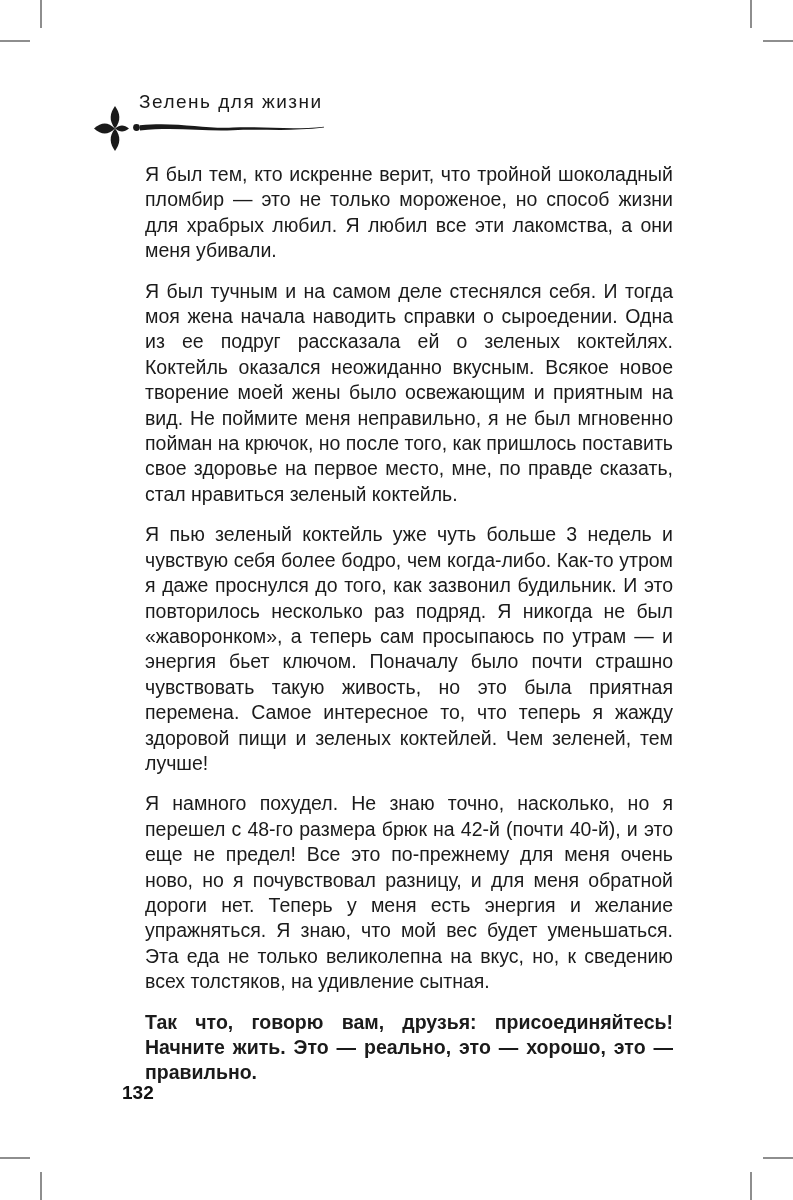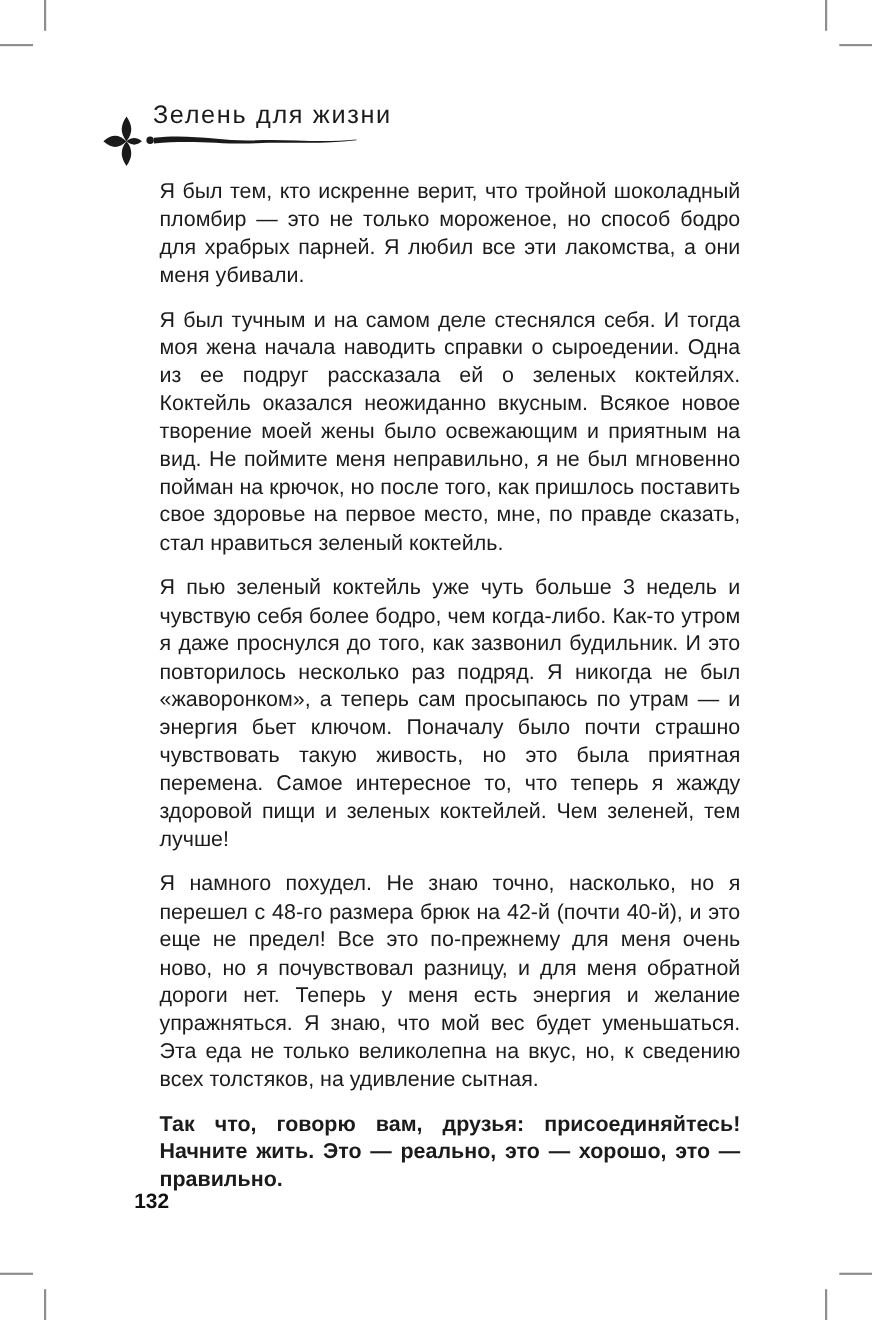--- a/index.html
+++ b/index.html
@@ -26,21 +26,21 @@
   .crop.tr-h { left: 763px; top: 40px; }
   .crop.bl-h { left: 0;     top: 1157px; }
   .crop.bl-v { left: 40px;  top: 1172px; }
   .crop.br-h { left: 763px; top: 1157px; }
   .crop.br-v { left: 750px; top: 1172px; }
 
   .running-title {
     position: absolute;
     top: 91px;
     left: 139px;
-    font-size: 23px;
+    font-size: 19px;
     letter-spacing: 1.5px;
     color: #1b1b1b;
     white-space: nowrap;
   }
   .ornament {
     position: absolute;
     top: 101px;
     left: 93px;
     width: 240px;
     height: 52px;
@@ -102,20 +102,20 @@
                C 168 25.0, 196 29.4, 231 25.8
                L 231 26.6
                C 196 30.8, 168 27.6, 140 29.2
                C 112 30.8, 84 25.6, 47 29.4
                Z"></path>
     </g>
   </svg>
 </header>
 
 <main>
-  <p>Я был тем, кто искренне верит, что тройной шоколадный пломбир — это не только мороженое, но способ бодро для храбрых парней. Я любил все эти лакомства, а они меня убивали.</p>
+  <p>Я был тем, кто искренне верит, что тройной шоколадный пломбир — это не только мороженое, но способ жизни для храбрых любил. Я любил все эти лакомства, а они меня убивали.</p>
   <p>Я был тучным и на самом деле стеснялся себя. И тогда моя жена начала наводить справки о сыроедении. Одна из ее подруг рассказала ей о зеленых коктейлях. Коктейль оказался неожиданно вкусным. Всякое новое творение моей жены было освежающим и приятным на вид. Не поймите меня неправильно, я не был мгновенно пойман на крючок, но после того, как пришлось поставить свое здоровье на первое место, мне, по правде сказать, стал нравиться зеленый коктейль.</p>
   <p>Я пью зеленый коктейль уже чуть больше 3 недель и чувствую себя более бодро, чем когда-либо. Как-то утром я даже проснулся до того, как зазвонил будильник. И это повторилось несколько раз подряд. Я никогда не был «жаворонком», а теперь сам просыпаюсь по утрам — и энергия бьет ключом. Поначалу было почти страшно чувствовать такую живость, но это была приятная перемена. Самое интересное то, что теперь я жажду здоровой пищи и зеленых коктейлей. Чем зеленей, тем лучше!</p>
   <p>Я намного похудел. Не знаю точно, насколько, но я перешел с 48-го размера брюк на 42-й (почти 40-й), и это еще не предел! Все это по-прежнему для меня очень ново, но я почувствовал разницу, и для меня обратной дороги нет. Теперь у меня есть энергия и желание упражняться. Я знаю, что мой вес будет уменьшаться. Эта еда не только великолепна на вкус, но, к сведению всех толстяков, на удивление сытная.</p>
   <p>Так что, говорю вам, друзья: присоединяйтесь! Начните жить. Это — реально, это — хорошо, это — правильно.</p>
 </main>
 
 <div class="page-number">132</div>
 
 </body></html>

